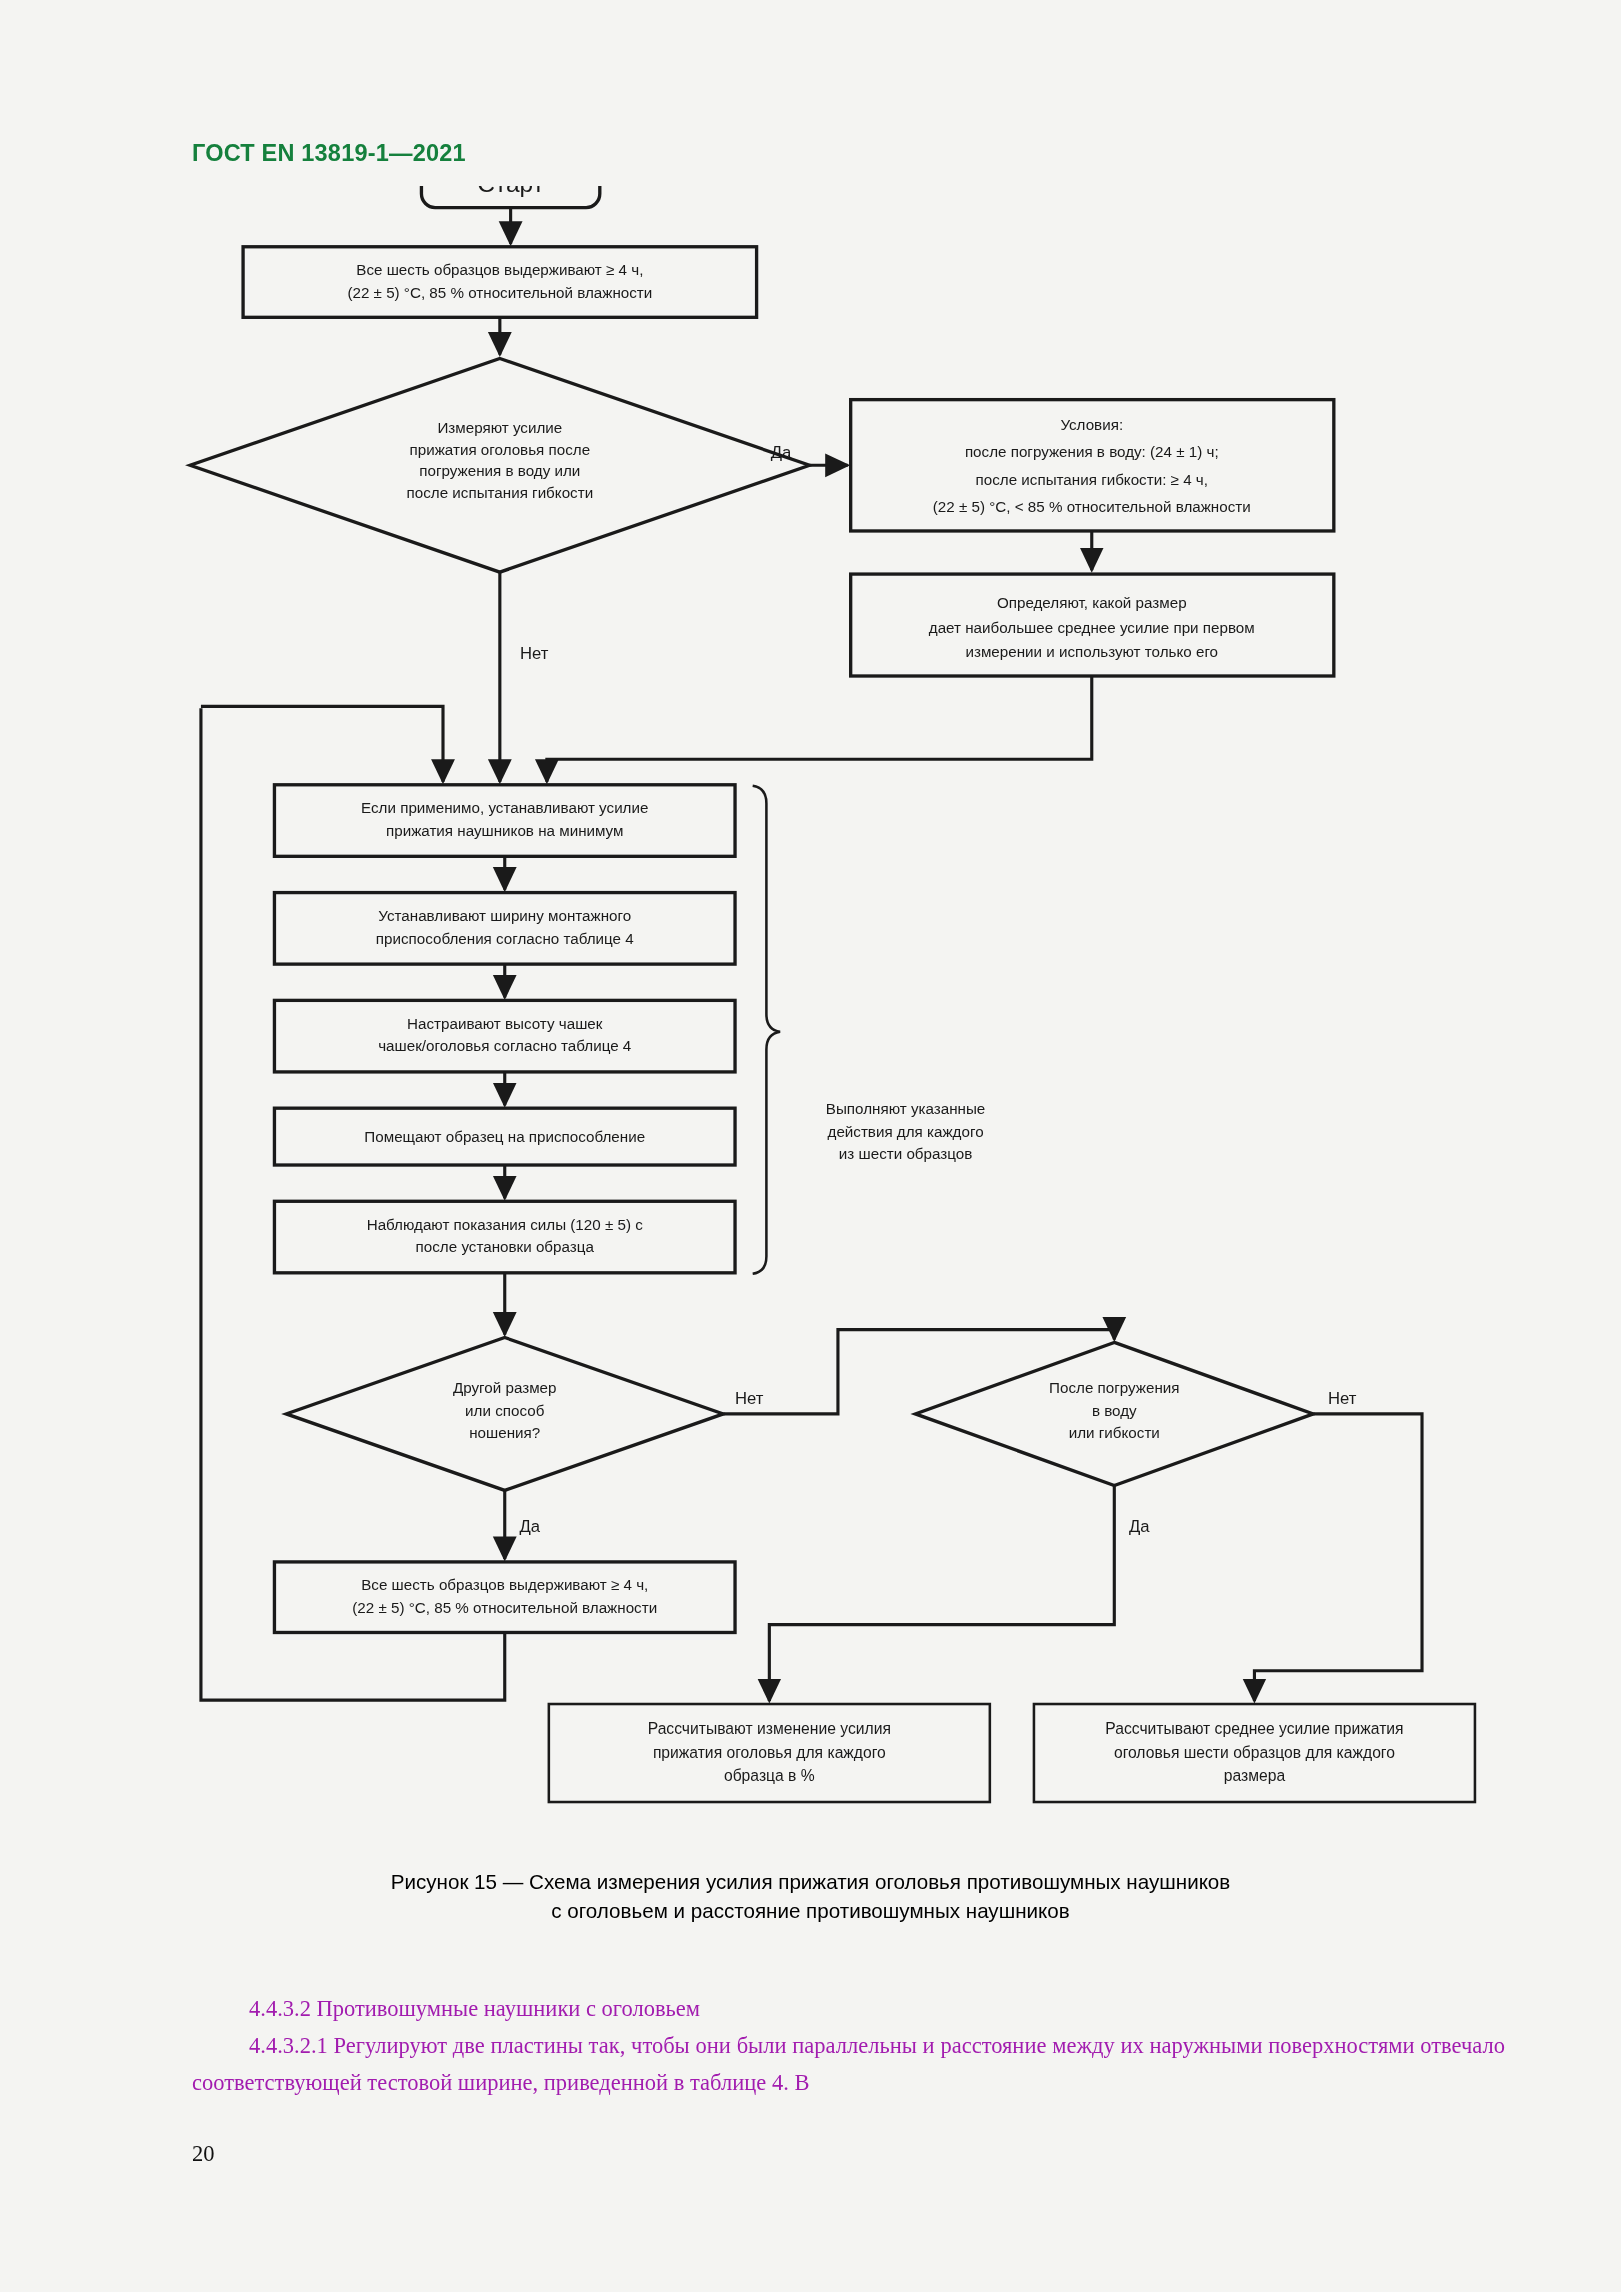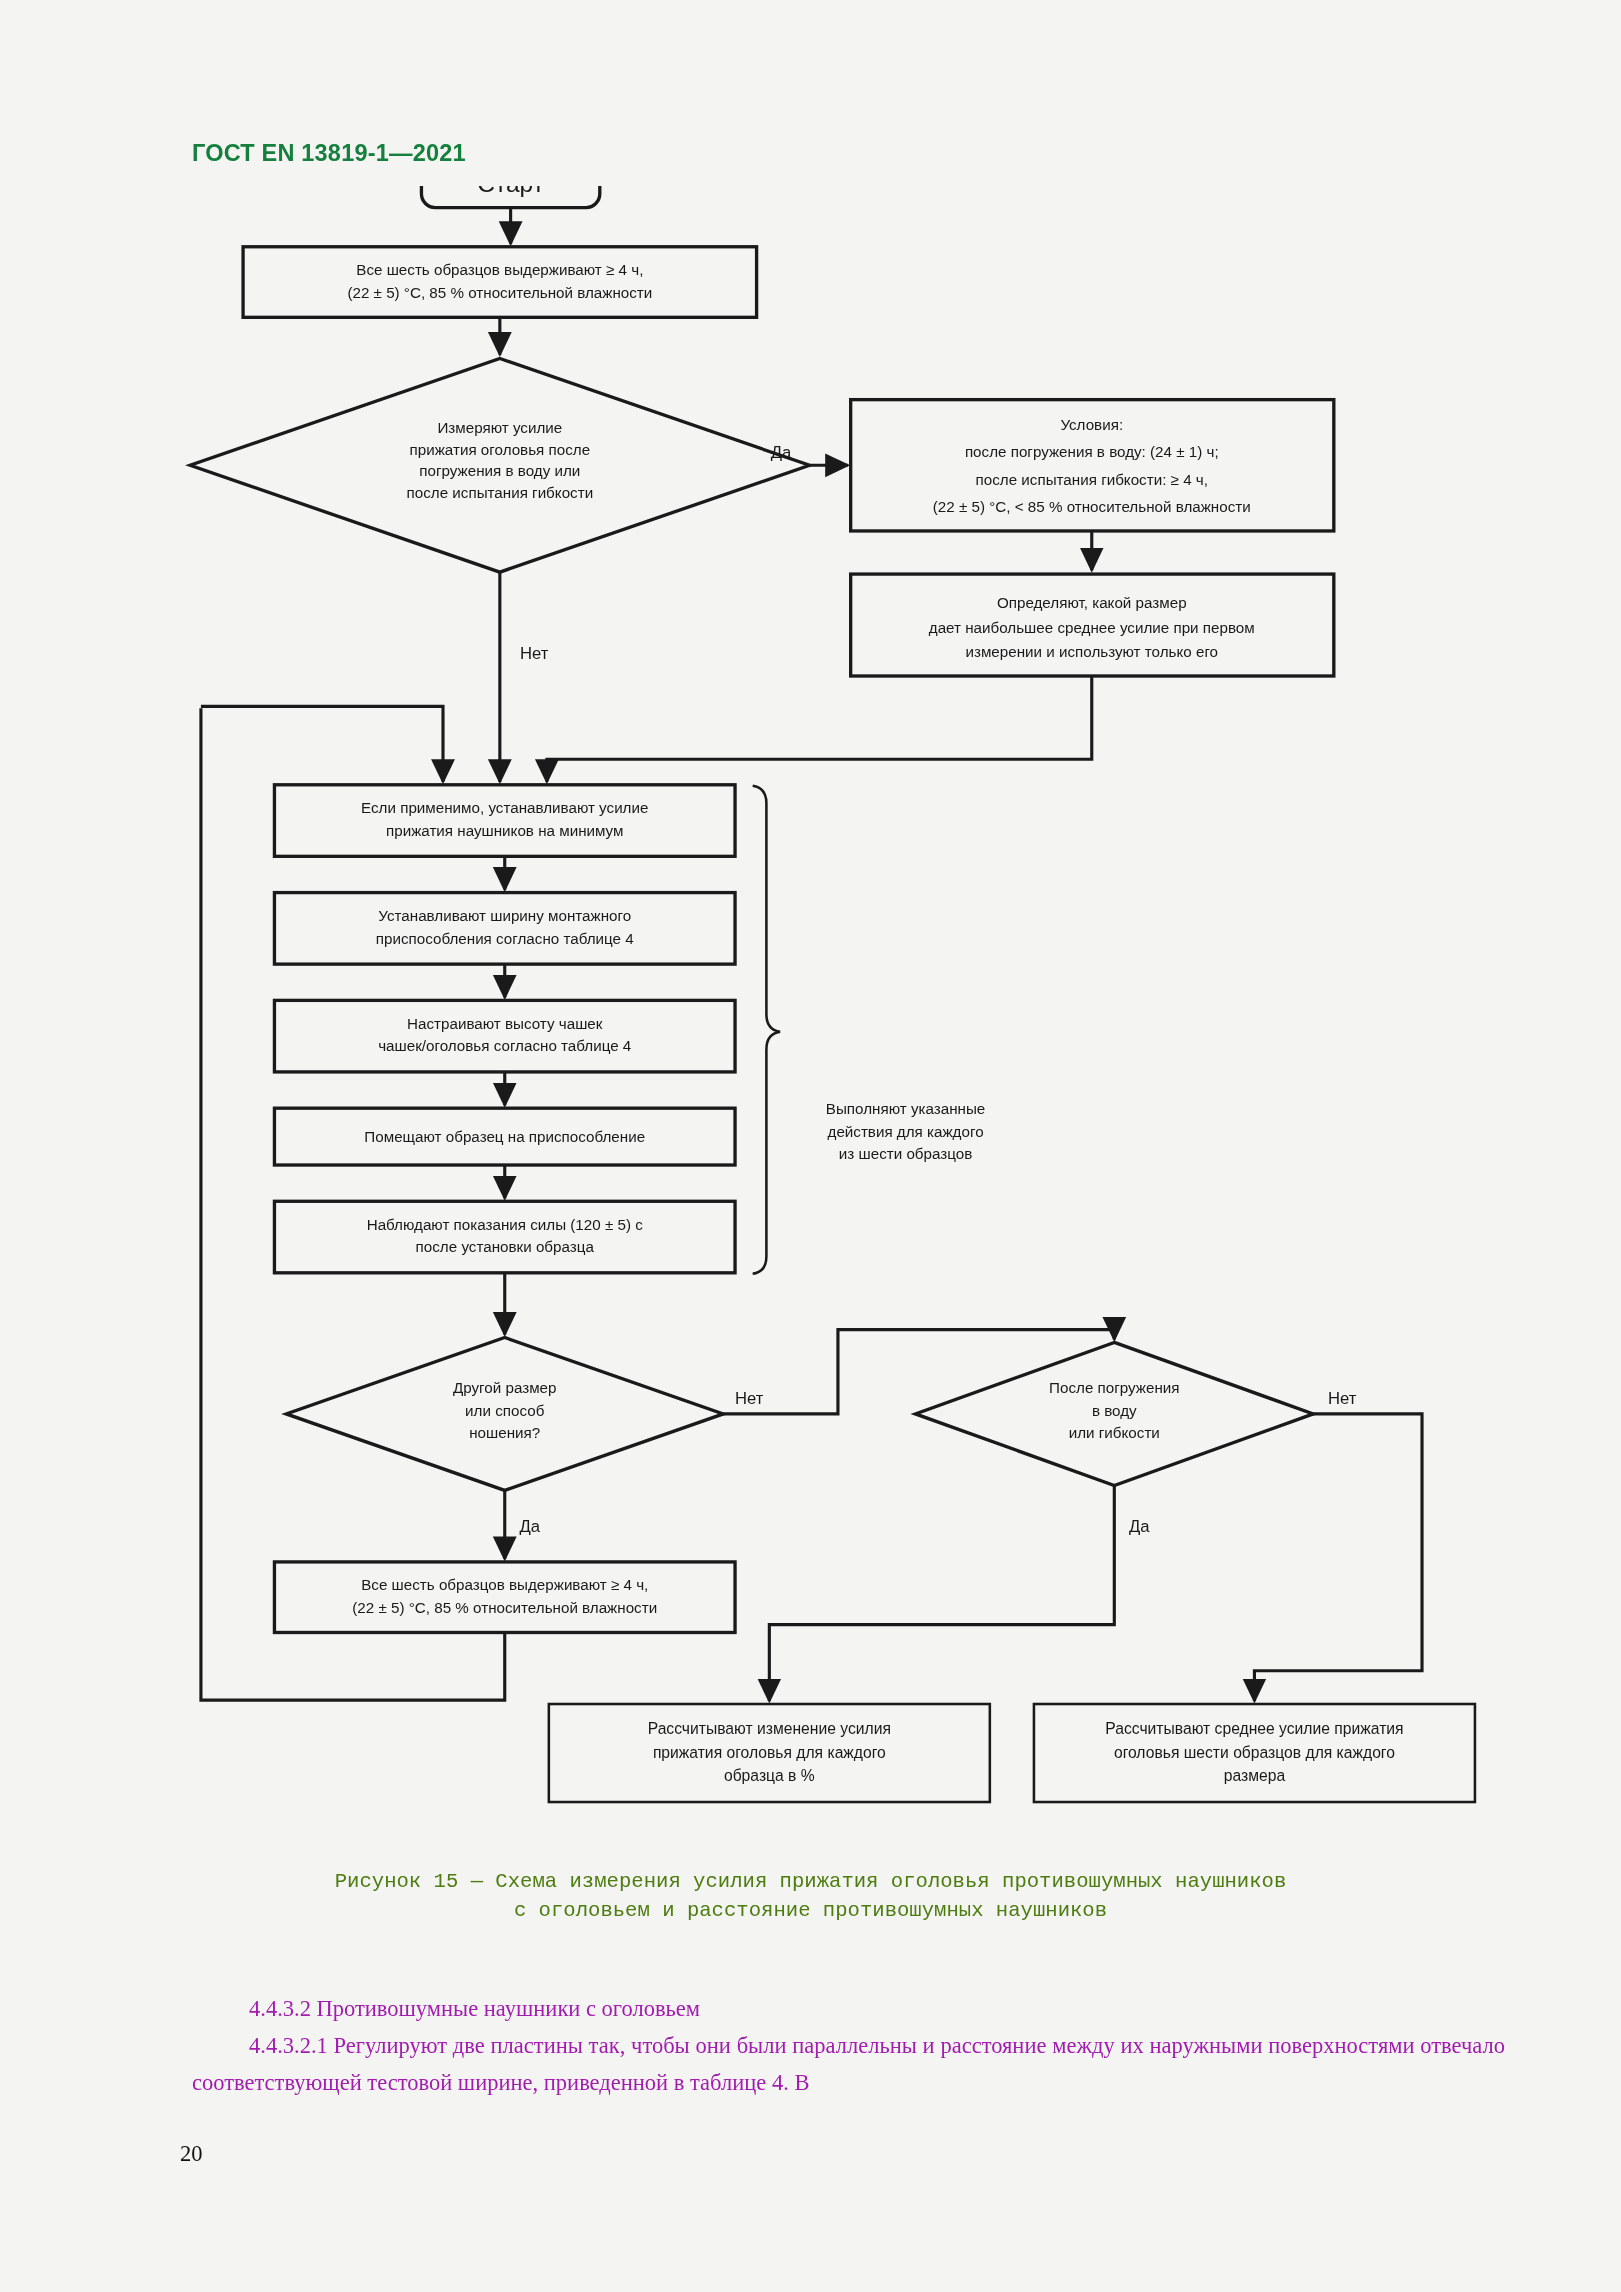--- a/index.html
+++ b/index.html
@@ -18,35 +18,35 @@
     font-family:"Liberation Sans", sans-serif;
     font-weight:bold;font-size:23.5px;letter-spacing:0.2px;
     color:#15803d;
   }
 
   #flow{position:absolute;left:0;top:186px;width:1621px;height:1666px;}
 
   .cap{
     position:absolute;left:0;right:0;top:1867px;
     text-align:center;
-    font-family:Liberation Mono, monospace;
-    font-size:20.6px;line-height:29px;color:#4d7c0f;
+    font-family:Liberation Sans, sans-serif;
+    font-size:20.6px;line-height:29px;color:#000000;
   }
 
   .body-txt{
     position:absolute;left:192px;top:1990px;width:1313px;
     font-family:"Liberation Serif", serif;
     font-size:22.5px;line-height:37px;color:#a21caf;
   }
   .body-txt p{margin:0;}
   .ind{ text-indent:57px; }
   .just{ text-align:justify; }
 
   .pgnum{
-    position:absolute;left:180px;top:2141px;
+    position:absolute;left:192px;top:2141px;
     font-family:"Liberation Serif", serif;
     font-size:22.5px;color:#111;
   }
 
   
   svg text{font-family:"Liberation Sans", sans-serif;fill:#1a1a1a;}
   .t14{font-size:15.5px;}
   .t15{font-size:16px;}
   .t20{font-size:25px;}
   .tn{font-size:17px;}

